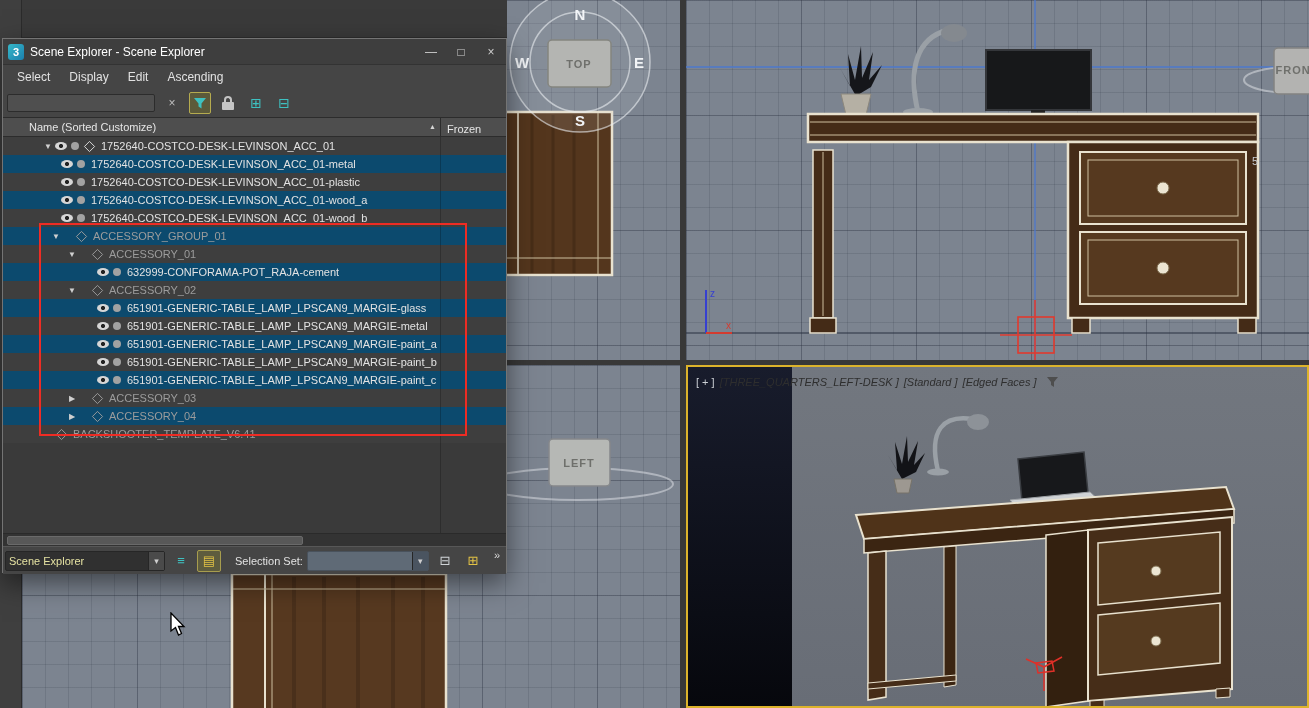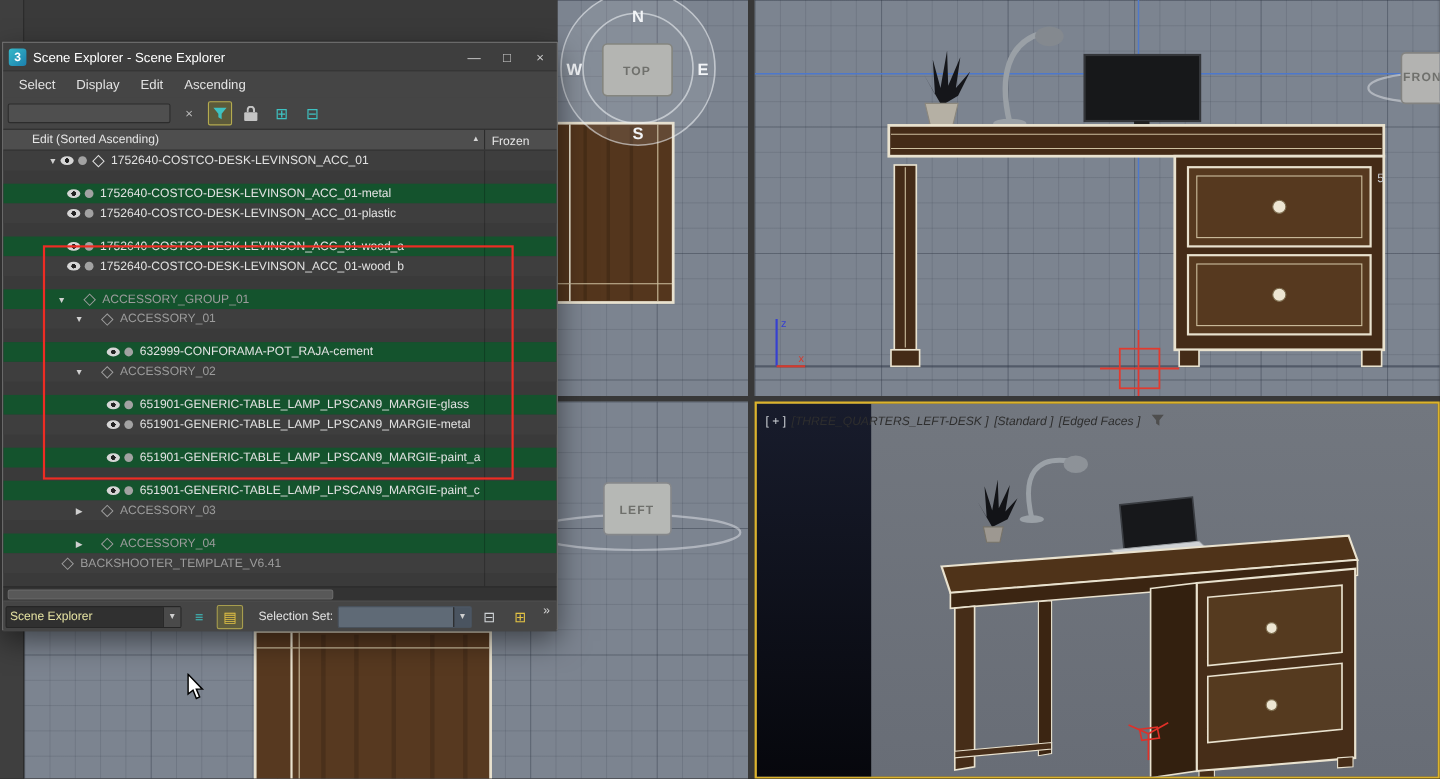--- a/index.html
+++ b/index.html
@@ -74,21 +74,21 @@
   .colheader{position:absolute;left:0;top:78px;right:0;height:20px;background:#4e4e4e;
              border-top:1px solid #2c2c2c;border-bottom:1px solid #2c2c2c;font-size:11px;color:#e6e6e6;}
   .col-name{position:absolute;left:26px;top:3px;}
   .sort{position:absolute;left:426px;top:5px;font-size:7px;color:#d6d6d6;}
   .col-div{position:absolute;left:437px;top:0;bottom:0;width:1px;background:#2c2c2c;}
   .col-frozen{position:absolute;left:444px;top:5px;}
 
   .list{position:absolute;left:0;top:98px;right:0;height:396px;background:#3a3a3a;overflow:hidden;}
   .row{height:18px;display:flex;align-items:center;font-size:11px;color:#e2e2e2;white-space:nowrap;}
   .row.base{background:#3e3e3e;}
-  .row.alt{background:#14532d;margin-top:12px;}
+  .row.alt{background:#0c4a6e;}
   .indent{flex:none;height:1px;}
   .arrow{flex:none;width:14px;font-size:8px;color:#d0d0d0;text-align:center;}
   .eye{flex:none;width:12px;height:8px;border-radius:50%;margin-right:4px;
        background:radial-gradient(circle at 50% 50%,#222 0 2px,#d6d6d6 2.2px);}
   .dot{flex:none;width:8px;height:8px;border-radius:50%;background:#a2a2a2;margin-right:6px;}
   .obj-icon{flex:none;width:9px;height:9px;margin-right:7px;}
   .obj-icon.geom{border:1.5px solid #dedede;transform:rotate(45deg) scale(0.9);}
   .obj-icon.group{border:1.5px solid #9c9c9c;transform:rotate(45deg) scale(0.9);}
   .obj-icon.gap{margin-left:14px;}
   .row.muted [data-name="node-label"]{color:#9c9c9c;}
@@ -321,21 +321,21 @@
       <span class="tbtn" data-name="lock-button">
         <span class="lockcol" data-name="lock-icon">
             <span class="lock-shackle"></span>
             <span class="lock-body"></span>
           </span>
       </span>
       <span class="tbtn teal" data-name="display-children-button">⊞</span>
       <span class="tbtn teal" data-name="display-dependents-button">⊟</span>
     </div>
     <div class="colheader" data-name="column-header">
-      <span class="col-name" data-name="column-name-header">Edit (Sorted Ascending)</span>
+      <span class="col-name" data-name="column-name-header">Name (Sorted Customize)</span>
       <span class="sort" data-name="sort-ascending-icon">▲</span>
       <span class="col-div" data-name="column-divider"></span>
       <span class="col-frozen" data-name="column-frozen-header">Frozen</span>
     </div>
     <div class="list" data-name="tree-list">
       <div data-name="tree-rows">
           <div class="row base" data-name="tree-row">
     <span class="indent" data-name="row-indent" style="width: 38px;"></span>
     <span class="arrow" data-name="expand-arrow-icon">▼</span>
     <span class="eye" data-name="visibility-eye-icon"></span>
@@ -420,20 +420,28 @@
 
     <span data-name="node-label">651901-GENERIC-TABLE_LAMP_LPSCAN9_MARGIE-metal</span>
   </div>
           <div class="row alt" data-name="tree-row">
     <span class="indent" data-name="row-indent" style="width: 94px;"></span>
 
     <span class="eye" data-name="visibility-eye-icon"></span>
     <span class="dot" data-name="render-dot-icon"></span>
 
     <span data-name="node-label">651901-GENERIC-TABLE_LAMP_LPSCAN9_MARGIE-paint_a</span>
+  </div>
+          <div class="row base" data-name="tree-row">
+    <span class="indent" data-name="row-indent" style="width: 94px;"></span>
+
+    <span class="eye" data-name="visibility-eye-icon"></span>
+    <span class="dot" data-name="render-dot-icon"></span>
+
+    <span data-name="node-label">651901-GENERIC-TABLE_LAMP_LPSCAN9_MARGIE-paint_b</span>
   </div>
           <div class="row alt" data-name="tree-row">
     <span class="indent" data-name="row-indent" style="width: 94px;"></span>
 
     <span class="eye" data-name="visibility-eye-icon"></span>
     <span class="dot" data-name="render-dot-icon"></span>
 
     <span data-name="node-label">651901-GENERIC-TABLE_LAMP_LPSCAN9_MARGIE-paint_c</span>
   </div>
           <div class="row base muted" data-name="tree-row">

